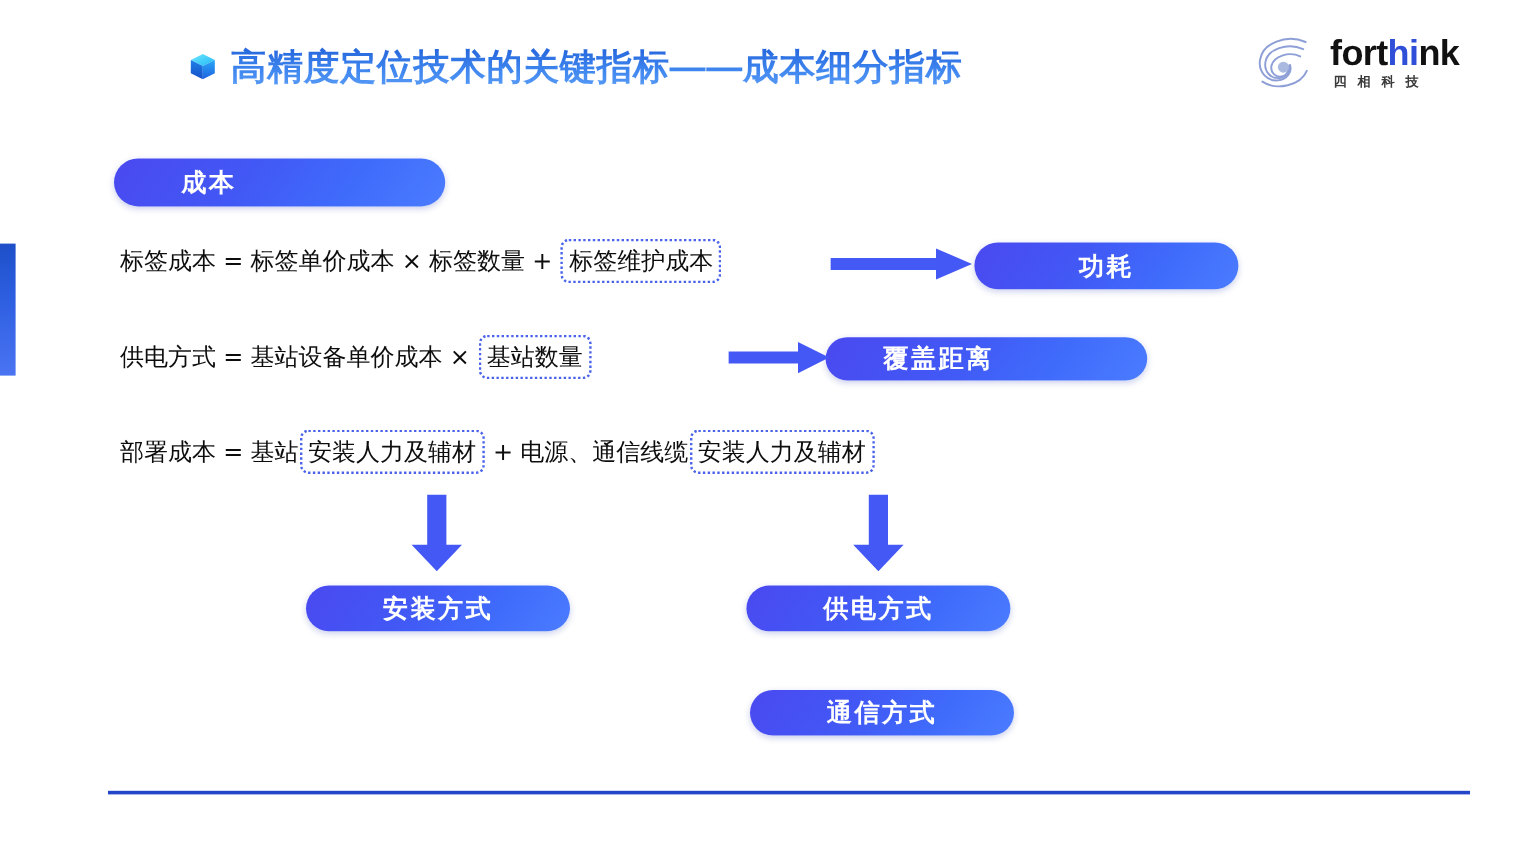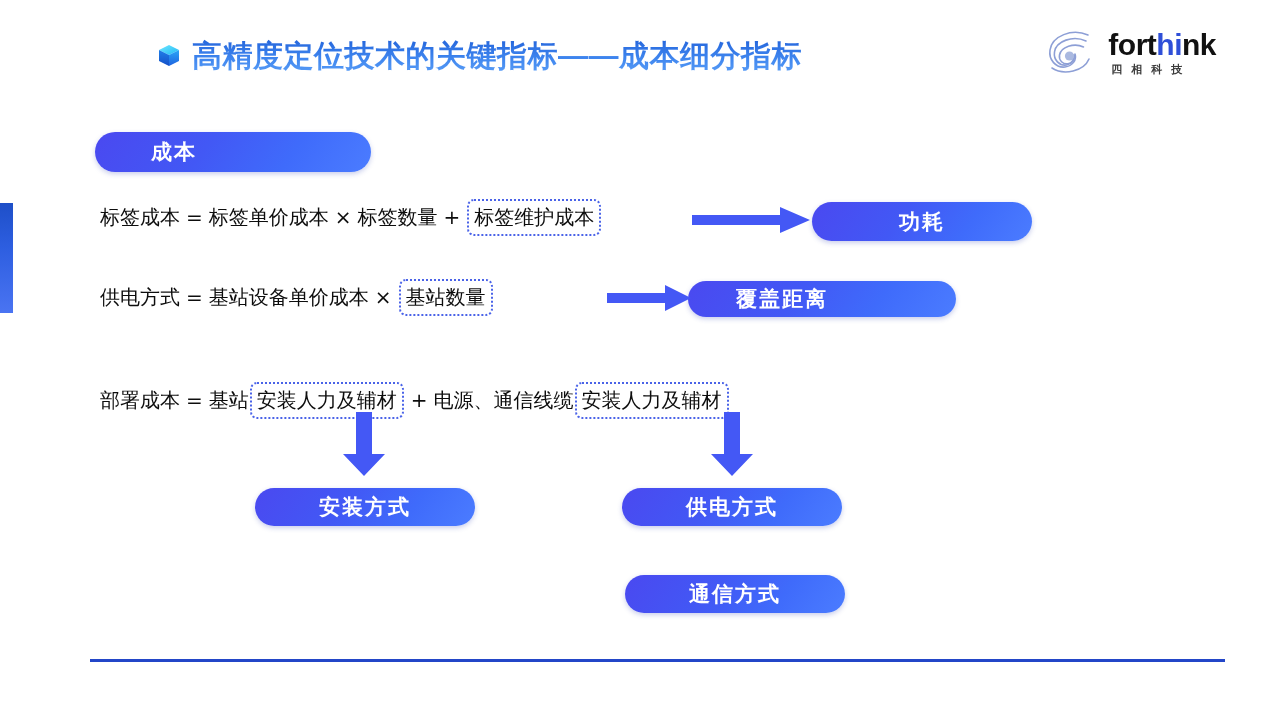--- a/index.html
+++ b/index.html
@@ -113,21 +113,21 @@
   
   .formula {
     position: absolute;
     font-size: 20px;
     color: #0d0d0d;
     white-space: nowrap;
     font-family: "DejaVu Sans", "Liberation Sans", sans-serif;
   }
   #formula-1 { left: 100px; top: 204px; }
   #formula-2 { left: 100px; top: 284px; }
-  #formula-3 { left: 100px; top: 363px; margin-top: 24px; }
+  #formula-3 { left: 100px; top: 363px; }
 
   .boxed {
     border: 2px dotted #4a63e8;
     border-radius: 7px;
     padding: 4px 5px 5px 5px;
     margin: 0 1px;
   }
   .op { padding: 0 6px; }
 
   

